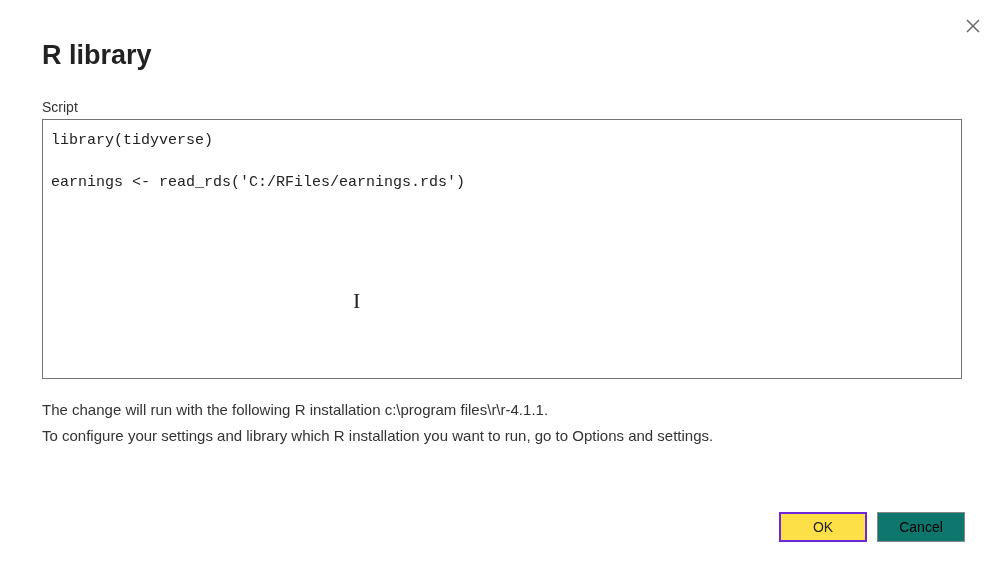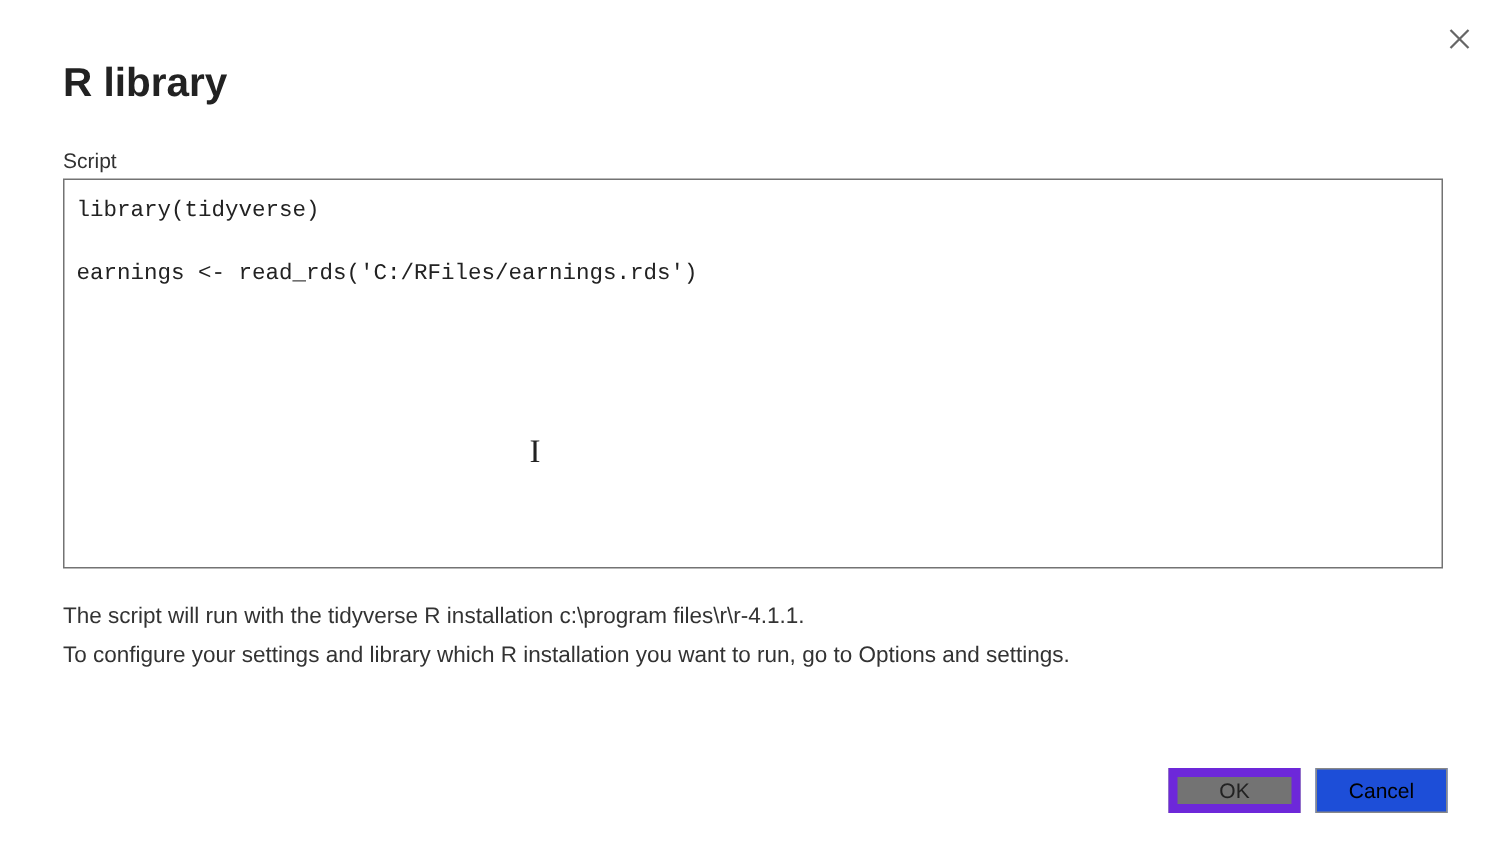--- a/index.html
+++ b/index.html
@@ -73,30 +73,30 @@
       right: 36px;
       display: flex;
       gap: 10px;
     }
     .btn {
       min-width: 88px;
       height: 30px;
       font-size: 14px;
       font-family: inherit;
       border: 1px solid #888;
-      background: #1d4ed8;
+      background: #0f766e;
       cursor: pointer;
       display: flex;
       align-items: center;
       justify-content: center;
       padding: 0 14px;
     }
     .btn-primary {
-      background: #737373;
-      border: 6px solid #6d28d9;
+      background: #fde047;
+      border: 2px solid #6d28d9;
       color: #222;
     }
     .cursor-i {
       position: absolute;
       left: 353px;
       top: 288px;
       font-family: serif;
       font-size: 22px;
       color: #222;
       pointer-events: none;
@@ -118,21 +118,21 @@
 <div class="dialog">
   <h1 class="title">R library</h1>
 
   <div class="field-label">Script</div>
 
   <textarea class="script-box" spellcheck="false" style="">library(tidyverse)
 
 earnings &lt;- read_rds('C:/RFiles/earnings.rds')</textarea>
 
   <div class="info-text">
-    <div>The script will run with the tidyverse R installation c:\program files\r\r-4.1.1.</div>
+    <div>The change will run with the following R installation c:\program files\r\r-4.1.1.</div>
     <div>To configure your settings and library which R installation you want to run, go to Options and settings.</div>
   </div>
 </div>
 
 <div class="cursor-i">I</div>
 
 <div class="button-row">
   <button class="btn btn-primary">OK</button>
   <button class="btn">Cancel</button>
 </div>

